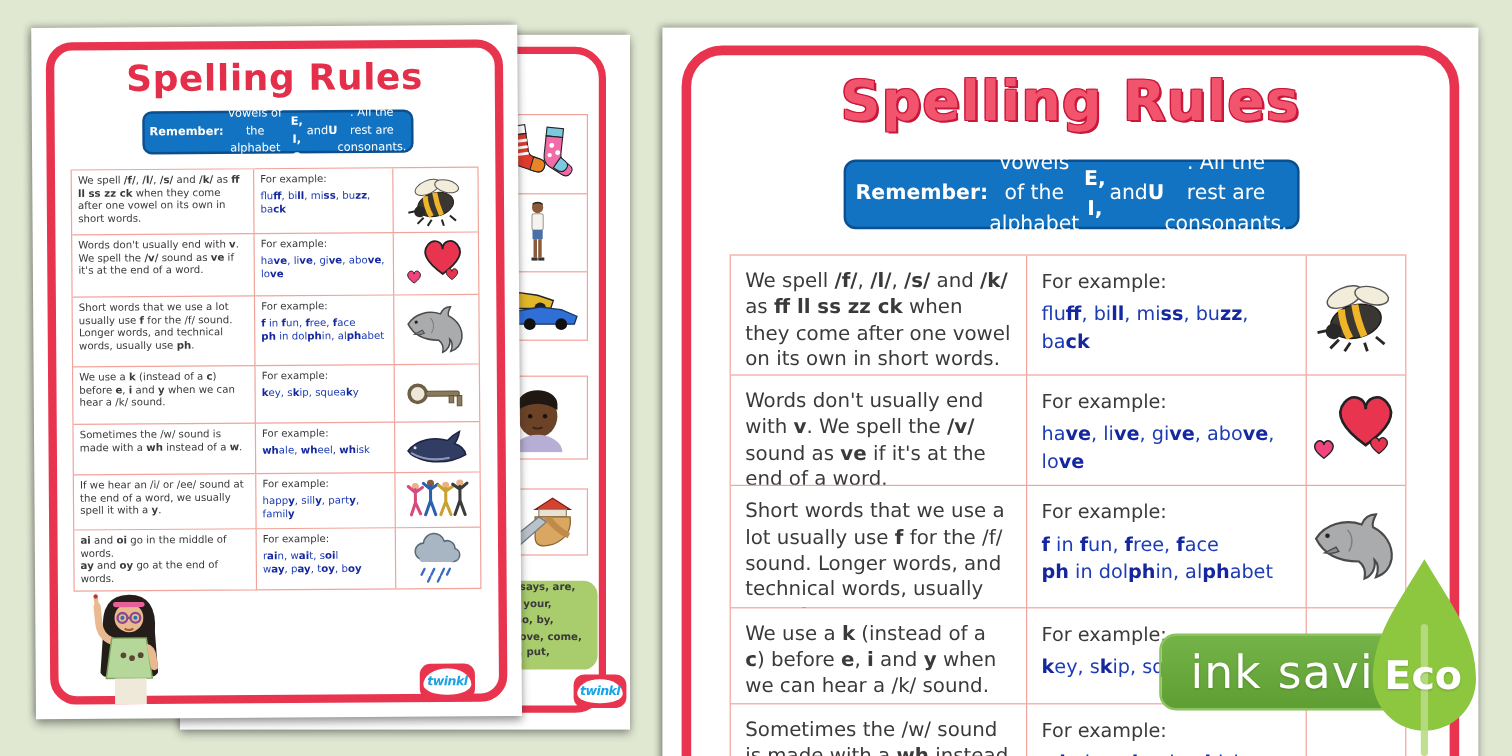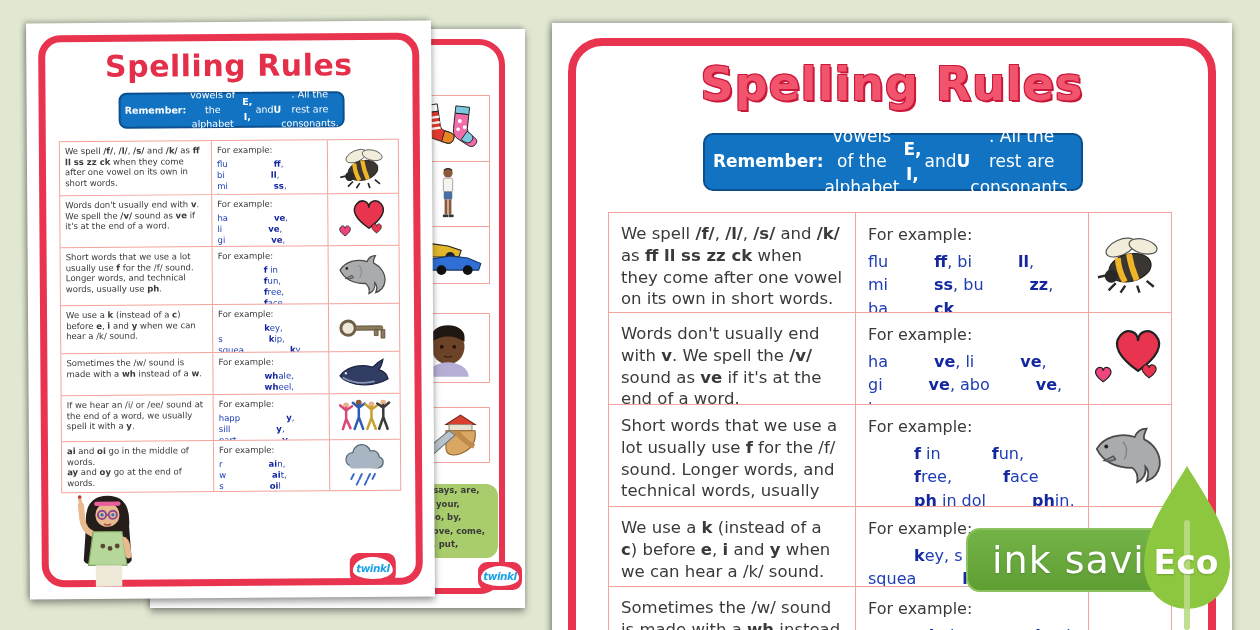--- a/index.html
+++ b/index.html
@@ -41,21 +41,21 @@
   .rules-table{position:absolute;display:grid;background:#fff;border:1px solid #f2a49c;}
   #poster-left .rules-table{left:32px;top:118px;grid-template-columns:152px 116px 70px;
       grid-template-rows:54px 52px 58px 48px 42px 46px 50px;}
   .rules-table>div{border-right:1px solid #f2a49c;border-bottom:1px solid #f2a49c;box-sizing:border-box;overflow:hidden;}
   .rules-table>div:nth-child(3n){border-right:none;}
   .rules-table>div:nth-last-child(-n+3){border-bottom:none;}
   .rule-cell,.ex-cell{color:#3a3a3a;}
   #poster-left .rule-cell{font-size:8.5px;line-height:1.25;padding:4px 5px;}
   #poster-left .ex-cell{font-size:8.5px;line-height:1.3;padding:4px 5px;}
   .ex-words{color:#1d3cb5;margin-top:3px;}
-  .ex-words b{color:#14279e;padding-left:46px;}
+  .ex-words b{color:#14279e;}
   .icon-cell{display:flex;align-items:center;justify-content:center;}
   #poster-left .icon-cell .ic{width:54px;height:44px;}
   .icon-cell svg{width:100%;height:100%;}
   #poster-left .logo{left:320px;top:532px;width:46px;height:30px;}
   #page-middle .logo{left:328px;top:533px;width:44px;height:28px;}
   #girl{position:absolute;left:42px;top:468px;width:72px;height:96px;}
   #girl svg{width:100%;height:100%;}
 
   
   #poster-right{left:552px;top:23px;width:680px;height:640px;overflow:hidden;}

